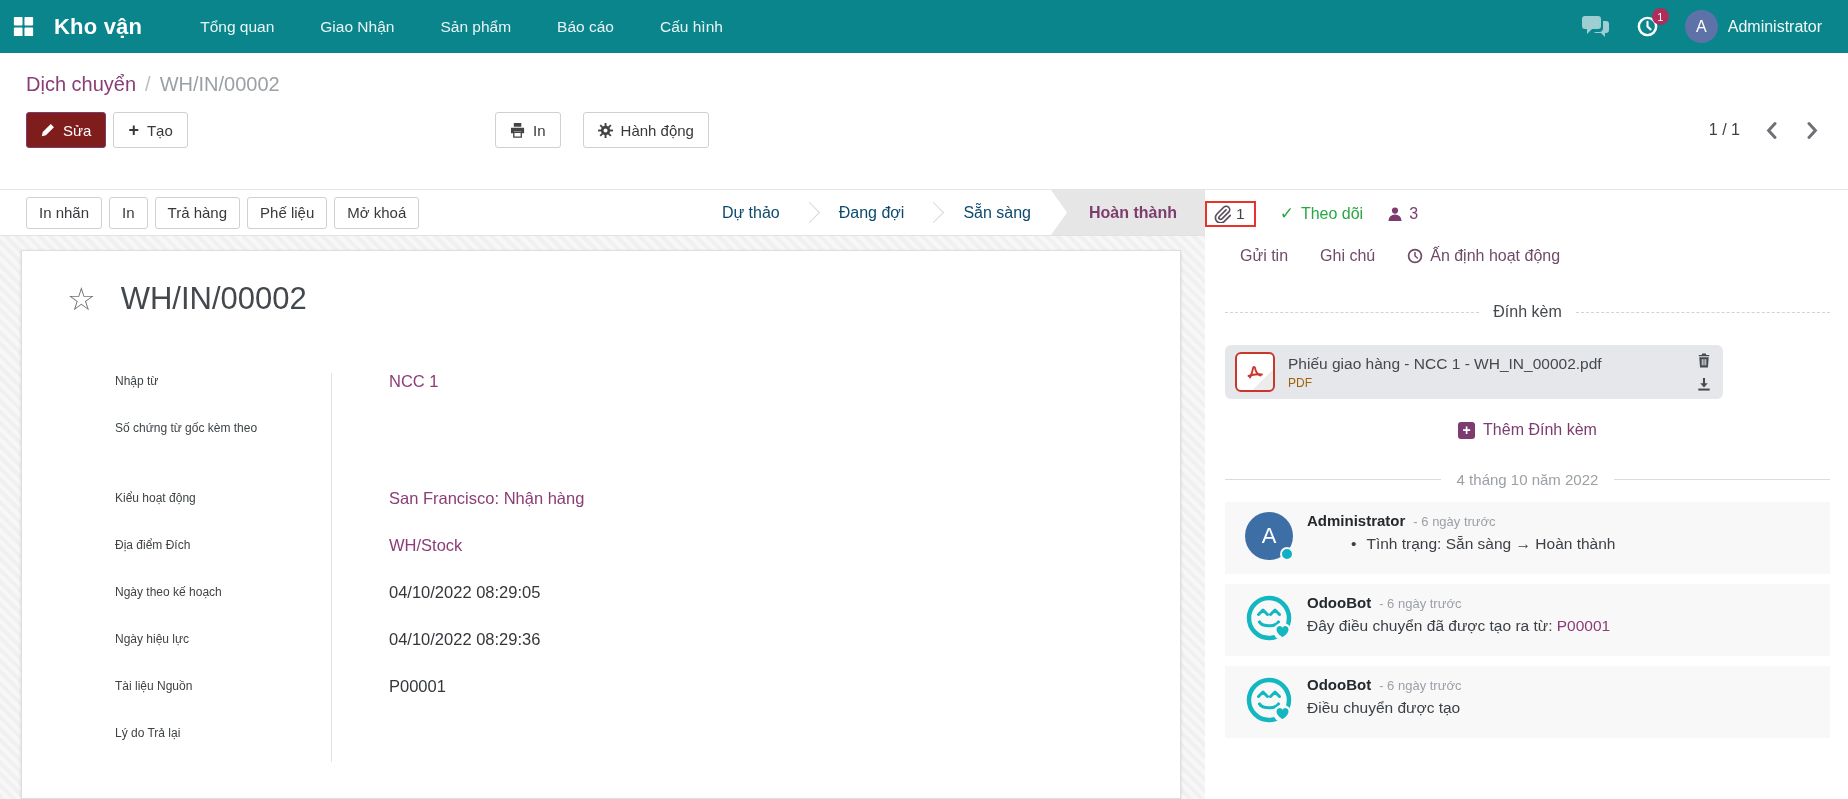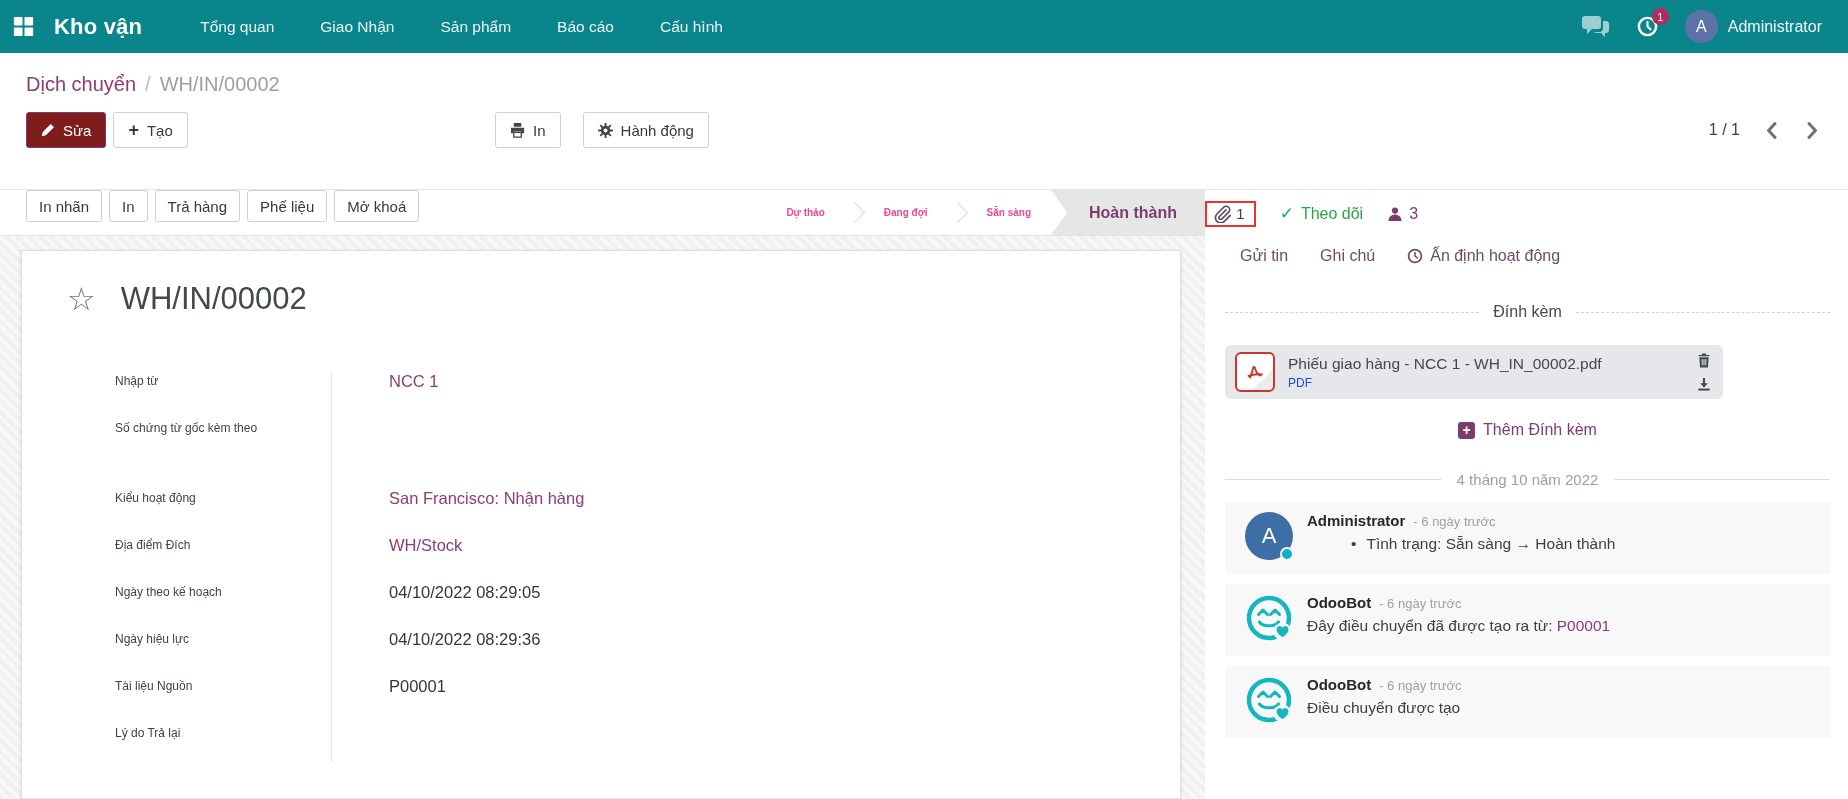--- a/index.html
+++ b/index.html
@@ -36,25 +36,25 @@
   .btn-group-left { display:flex; gap:7px; margin-left:26px; }
   .btn-group-center { position:absolute; left:602px; transform:translateX(-50%); display:flex; gap:22px; }
   .plus-glyph { font-weight:700; font-size:18px; line-height:1; }
   .pager { position:absolute; right:30px; display:flex; align-items:center; gap:26px; }
   .pager-text { font-size:16px; color:#404040; }
   .pager-nav { display:flex; gap:30px; }
   .pager-btn { cursor:pointer; display:flex; align-items:center; }
 
   
   .band { height:47px; display:flex; border-top:1px solid #e4e4e4; background:#fff; }
-  .statusbar { width:1205px; display:flex; align-items:flex-start; border-bottom:1px solid #e2e2e2; }
+  .statusbar { width:1205px; display:flex; align-items:center; border-bottom:1px solid #e2e2e2; }
   .sb-buttons { display:flex; gap:7px; margin-left:26px; }
   .btn-sm { height:32px; padding:0 12px; font-size:15px; }
   .stages { margin-left:auto; display:flex; align-items:center; height:100%; }
-  .stage { font-size:10px; color:#ec4899; padding:0 20px; cursor:pointer; white-space:nowrap;font-weight:bold; }
+  .stage { font-size:16px; color:#0c4a6e; padding:0 20px; cursor:pointer; white-space:nowrap; }
   .stage-sep { width:15px; height:15px; border-top:1px solid #d6d6d6; border-right:1px solid #d6d6d6;
     transform:rotate(45deg); margin:0 2px; }
   .stage-active { height:100%; display:flex; align-items:center; background:#e6e6e6;
     color:#7d3c6e; font-weight:700; padding:0 28px 0 38px;
     clip-path:polygon(0 0,16px 50%,0 100%,100% 100%,100% 0); }
 
   
   .main { display:flex; height:563px; }
   .sheet-bg { width:1205px; height:100%;
     background-color:#f7f7f7;
@@ -93,21 +93,21 @@
   .section-sep { display:flex; align-items:center; gap:14px; margin-top:28px; }
   .section-sep::before,.section-sep::after { content:""; flex:1; border-top:1px dashed #d3d3d3; }
   .section-sep-label { font-size:16px; color:#45494d; }
   .attachment-card { margin-top:24px; width:498px; min-height:54px; background:#e5e7ea;
     border-radius:6px; display:flex; align-items:center; gap:13px; padding:7px 10px; }
   .pdf-icon { width:40px; height:40px; background:#fff; border:2px solid #c8362c; border-radius:6px;
     display:flex; align-items:center; justify-content:center; flex-shrink:0;
     background-image:linear-gradient(135deg, transparent 72%, #ececec 72%); }
   .attachment-info { flex:1; min-width:0; }
   .attachment-name { font-size:15.5px; color:#45494e; cursor:pointer; white-space:nowrap; }
-  .attachment-type { font-size:12px; color:#1d4ed8; margin-top:3px; }
+  .attachment-type { font-size:12px; color:#a16207; margin-top:3px; }
   .attachment-actions { display:flex; flex-direction:column; justify-content:space-between;
     align-self:stretch; padding:1px 2px; }
   .icon-btn { cursor:pointer; display:flex; }
   .add-attachment { margin-top:22px; text-align:center; }
   .add-attachment-btn { display:inline-flex; align-items:center; gap:8px; cursor:pointer;
     font-size:16px; color:#7d3c6e; }
   .plus-square { width:17px; height:17px; background:#7d3c6e; border-radius:3px; color:#fff;
     display:inline-flex; align-items:center; justify-content:center; font-size:14px; font-weight:700; }
   .date-sep { display:flex; align-items:center; gap:16px; margin-top:32px; }
   .date-sep::before,.date-sep::after { content:""; flex:1; border-top:1px solid #dcdcdc; }

